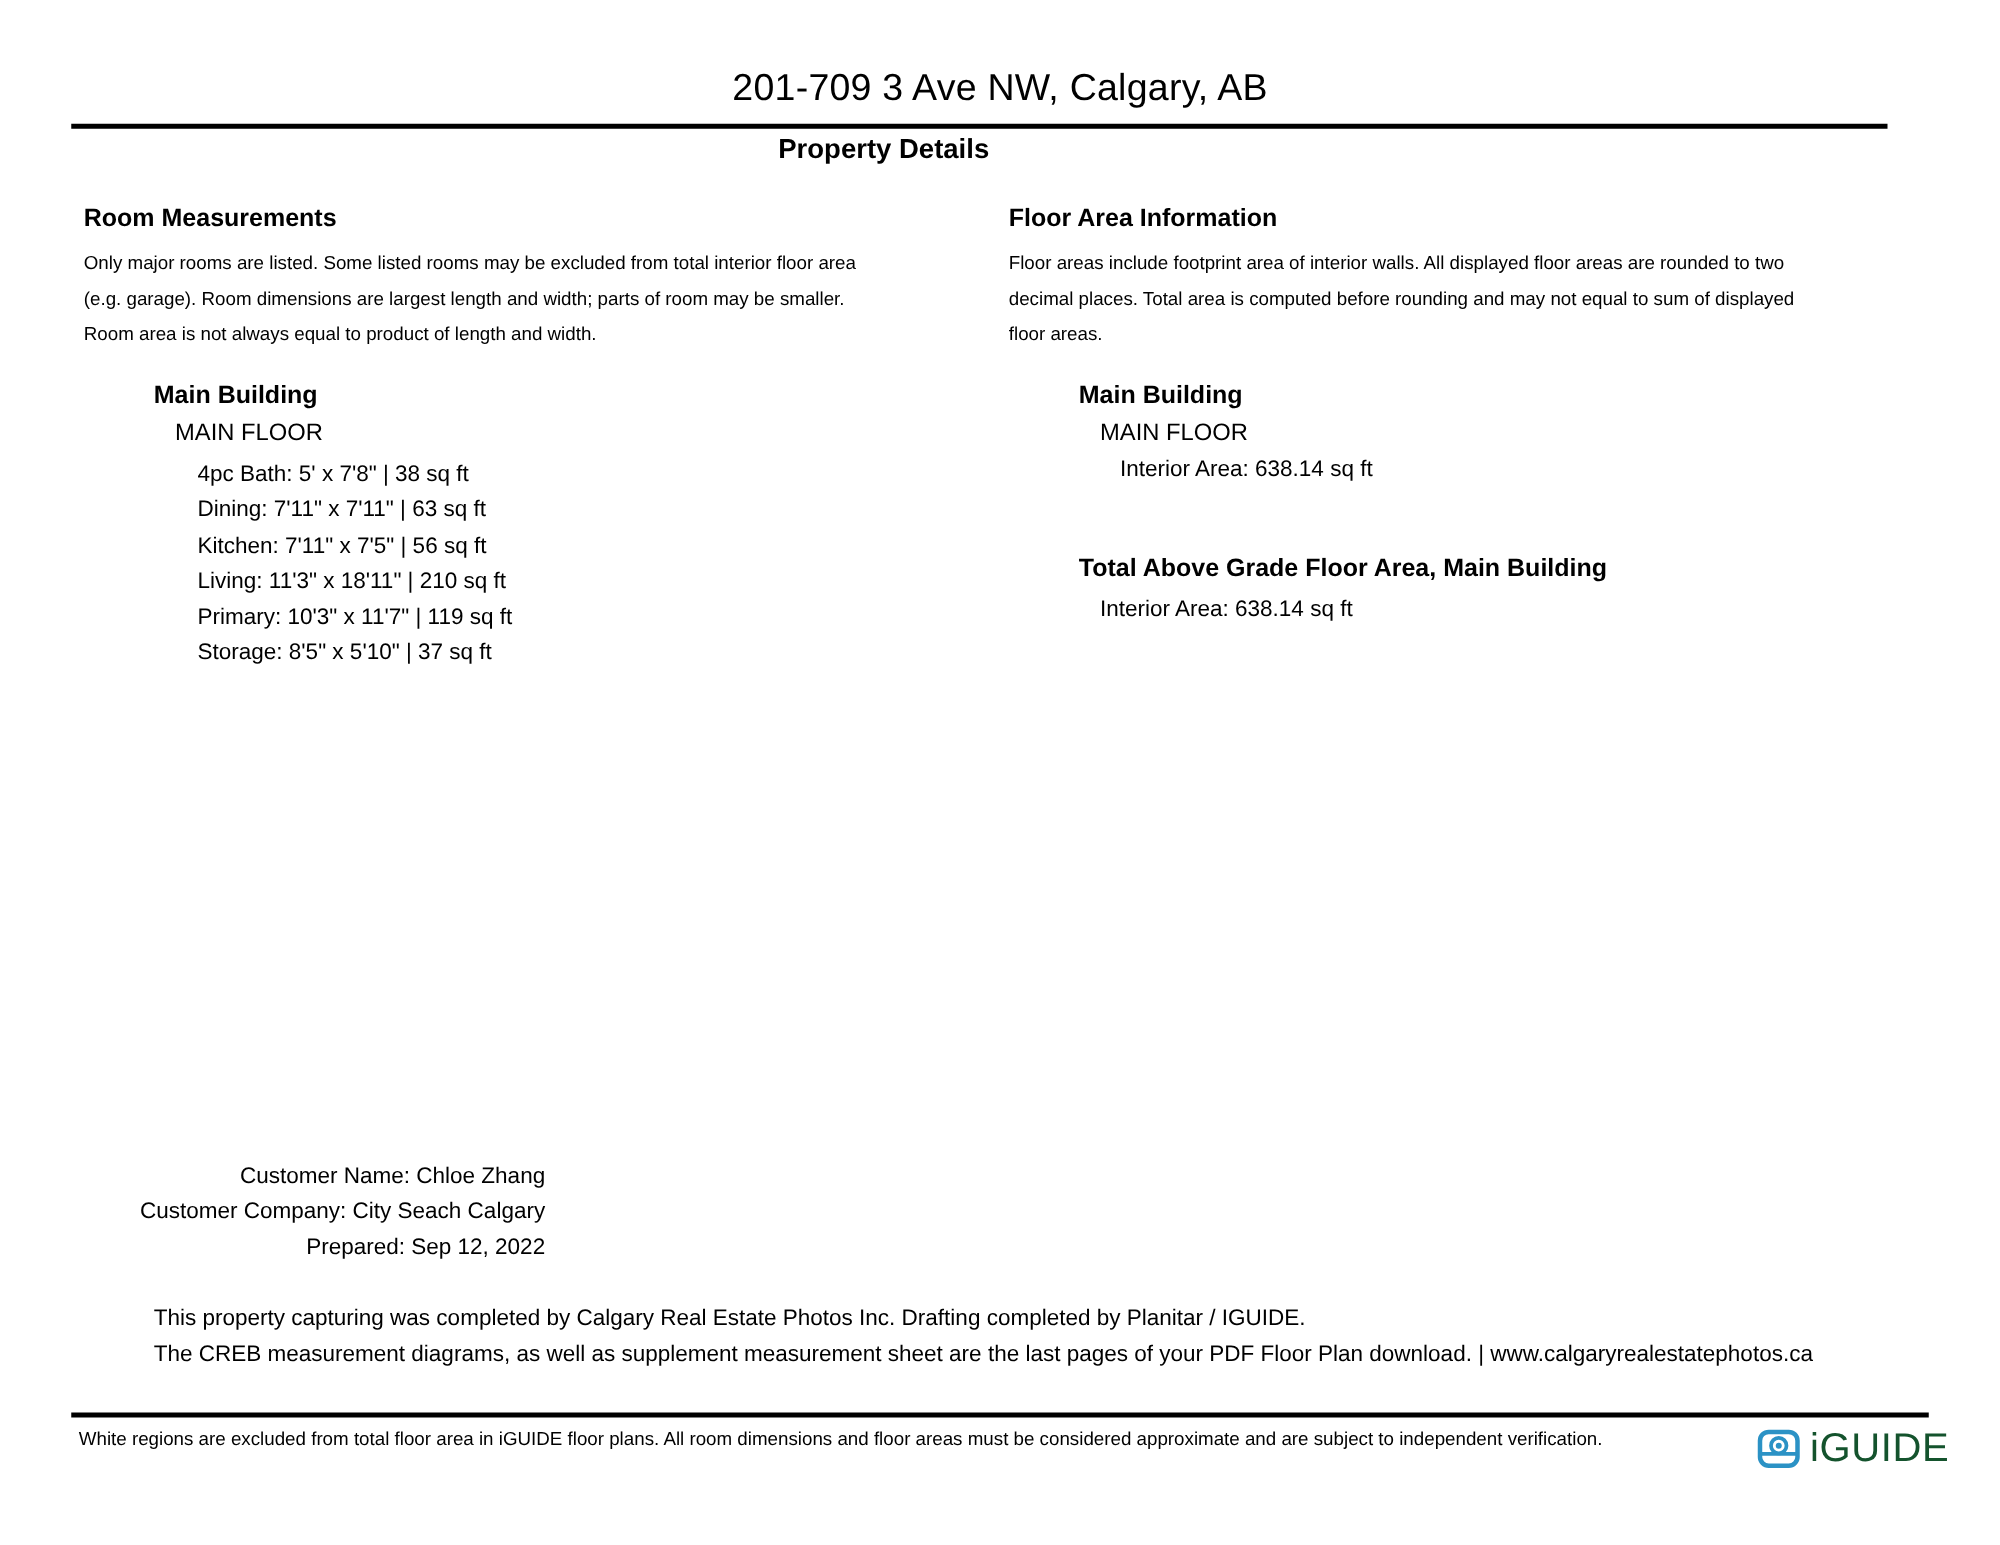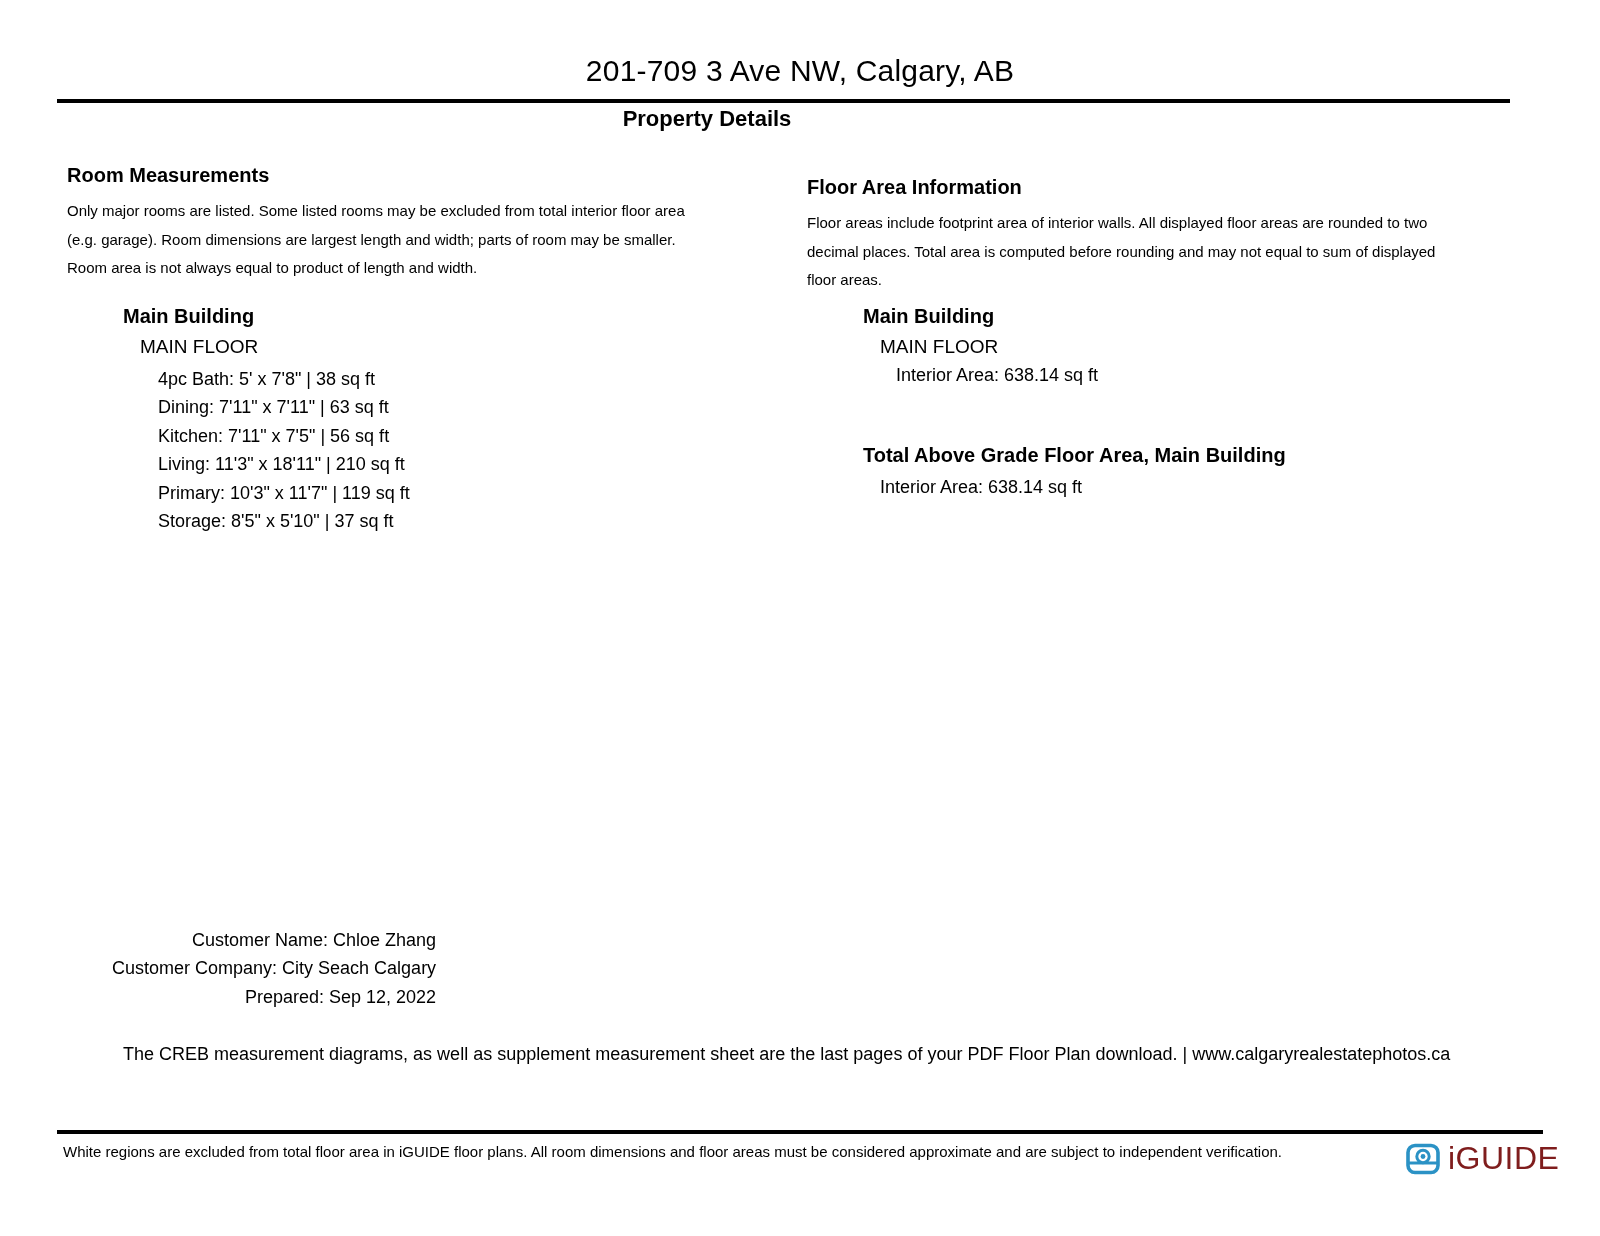--- a/index.html
+++ b/index.html
@@ -15,21 +15,21 @@
     font-size:30px;font-weight:normal;letter-spacing:0.2px;
   }
   .rule{background:#000;height:4px;}
   .rule-top{top:99px;left:57px;width:1453px;}
   .rule-bottom{top:1130px;left:57px;width:1486px;}
   .page-subtitle{
     top:106px;left:0;width:1414px;text-align:center;
     font-size:22px;font-weight:bold;
   }
   .section-left{top:164px;left:67px;width:760px;}
-  .section-right{top:164px;left:807px;width:760px;margin-top:12px;}
+  .section-right{top:164px;left:807px;width:760px;}
   .section-heading{font-size:20px;font-weight:bold;margin:0 0 10px 0;}
   .section-desc{
     font-size:15px;line-height:28.5px;margin:0;
     white-space:pre-line;
   }
   .building-left{top:305px;left:123px;}
   .building-right{top:305px;left:863px;}
   .building-name{font-size:20px;font-weight:bold;}
   .floor-name{font-size:19px;margin:8px 0 0 17px;}
   .room-list{margin:7px 0 0 35px;font-size:18px;line-height:28.4px;}
@@ -100,30 +100,31 @@
   <div class="total-interior">Interior Area: 638.14 sq ft</div>
 </div>
 
 <div class="abs customer-block">
   <span class="customer-line">Customer Name: Chloe Zhang</span>
   <span class="customer-line">Customer Company: City Seach Calgary</span>
   <span class="customer-line">Prepared: Sep 12, 2022</span>
 </div>
 
 <div class="abs notes-block">
+  <span class="note-line">This property capturing was completed by Calgary Real Estate Photos Inc. Drafting completed by Planitar / IGUIDE.</span>
   <span class="note-line">The CREB measurement diagrams, as well as supplement measurement sheet are the last pages of your PDF Floor Plan download. | www.calgaryrealestatephotos.ca</span>
 </div>
 
 <div class="abs rule rule-bottom"></div>
 
 <div class="abs footer-text">White regions are excluded from total floor area in iGUIDE floor plans. All room dimensions and floor areas must be considered approximate and are subject to independent verification.</div>
 
 <div class="abs logo">
   <span style="display:inline-flex;">
     <svg width="36" height="34" viewBox="0 0 36 34" xmlns="http://www.w3.org/2000/svg">
       <rect x="3" y="3.5" width="30" height="27" rx="7" fill="none" stroke="#2B92C5" stroke-width="3.6"></rect>
       <line x1="4" y1="21" x2="32" y2="21" stroke="#2B92C5" stroke-width="3"></line>
       <circle cx="18" cy="14.5" r="6.2" fill="#ffffff" stroke="#2B92C5" stroke-width="3"></circle>
       <circle cx="18" cy="14.5" r="2.4" fill="#2B92C5"></circle>
     </svg>
   </span>
-  <span class="logo-word" style="color:#7f1d1d;">iGUIDE</span>
+  <span class="logo-word" style="color:#14532d;">iGUIDE</span>
 </div>
 
 </body></html>

